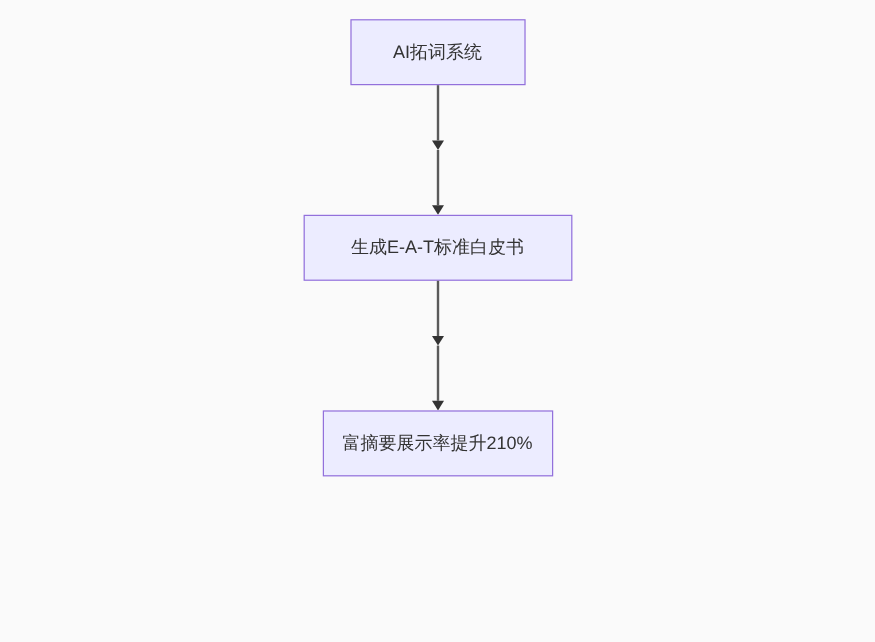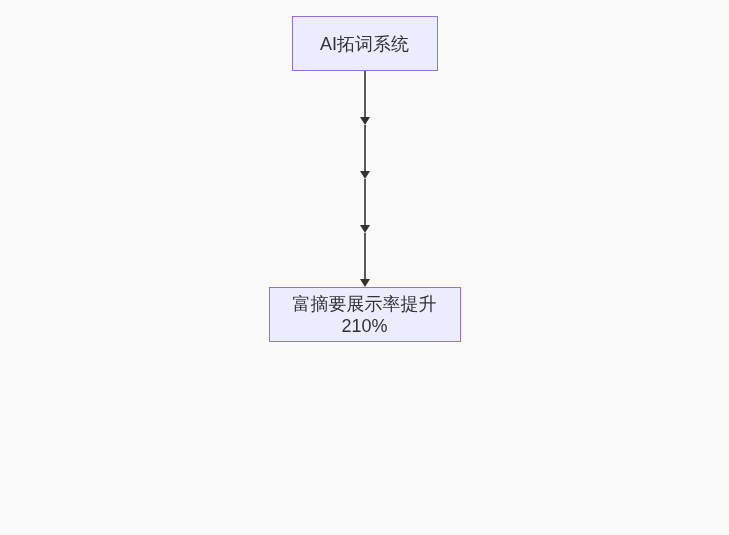--- a/index.html
+++ b/index.html
@@ -22,25 +22,25 @@
     display: flex;
     flex-direction: column;
     align-items: center;
   }
   .node {
     box-sizing: border-box;
     height: 55px;
     background: var(--node_fill, #ECECFF);
     border: 1px solid var(--node_border, #9370DB);
     color: var(--node_text, #333333);
-    font-size: 18px;
+    font-size: 15px;
     display: flex;
     align-items: center;
     justify-content: center;
-    text-align: center;
+    text-align: left;
     flex: 0 0 auto;
   }
   .node-0 { width: 146px; }
   .node-1 { width: 196px; }
   .node-2 { width: 224px; }
   .node-3 { width: 216px; }
   .node-4 { width: 192px; }
   .arrow {
     height: 54px;
     flex: 0 0 auto;
@@ -75,20 +75,23 @@
     <div class="arrow-line"></div>
     <div class="arrow-head"></div>
   </div>
 
 
   <div class="arrow">
     <div class="arrow-line"></div>
     <div class="arrow-head"></div>
   </div>
 
+  <div class="node node-2">
+    <span>生成E-A-T标准白皮书</span>
+  </div>
 
   <div class="arrow">
     <div class="arrow-line"></div>
     <div class="arrow-head"></div>
   </div>
 
 
   <div class="arrow">
     <div class="arrow-line"></div>
     <div class="arrow-head"></div>

